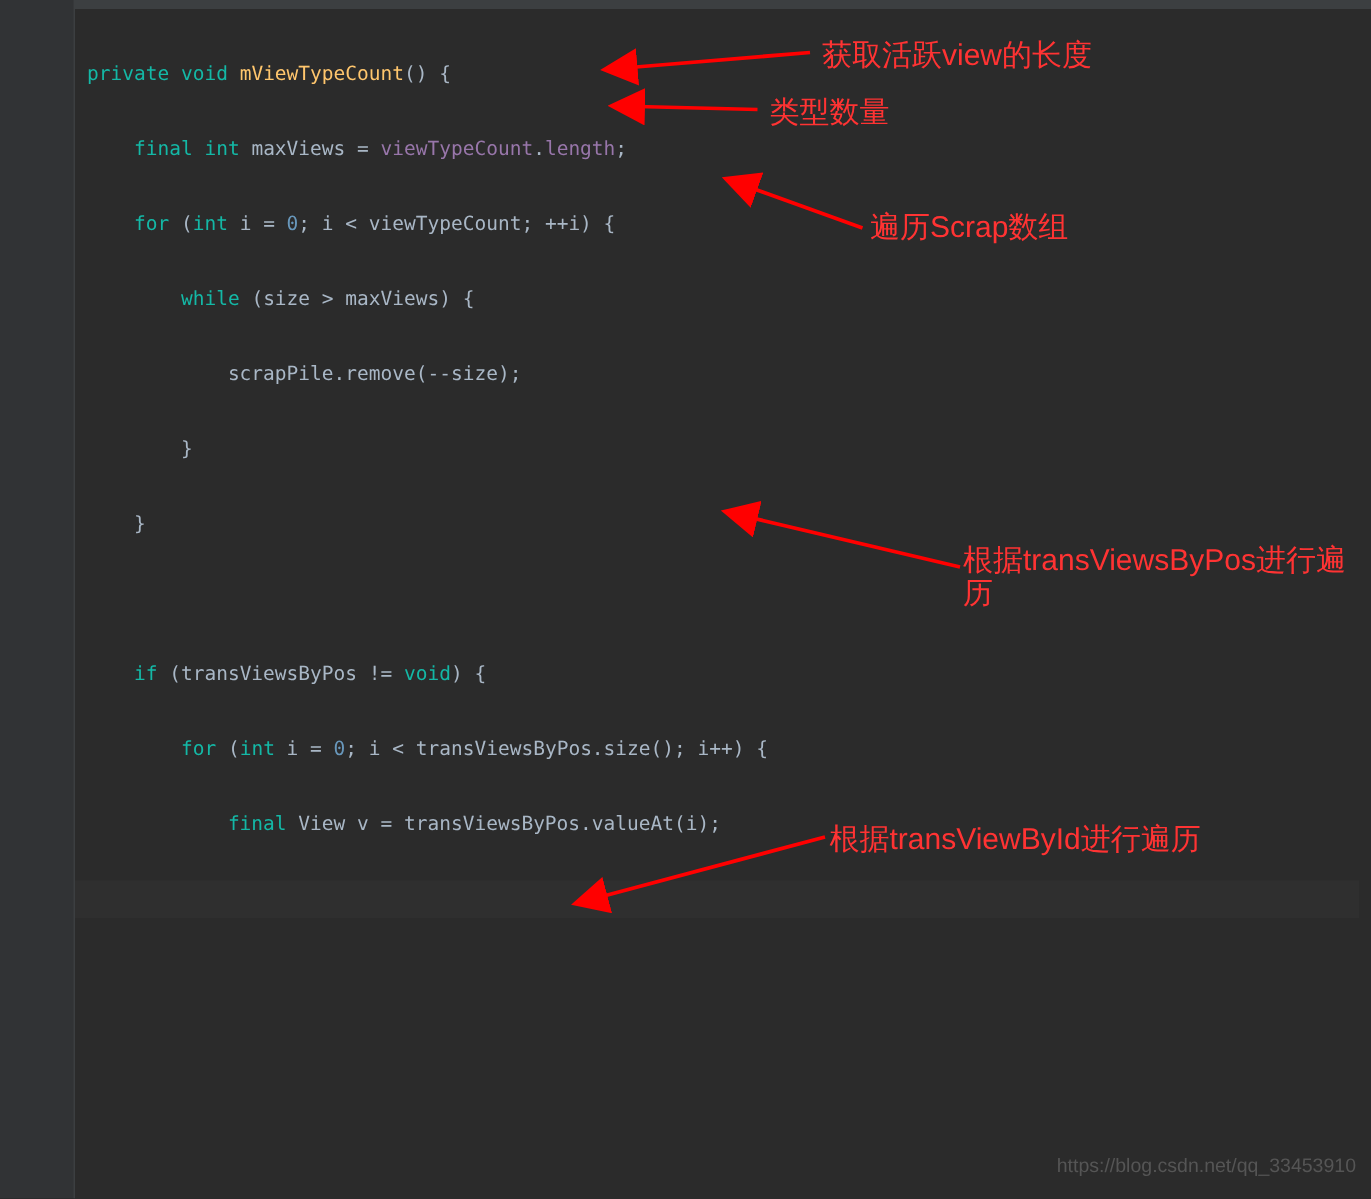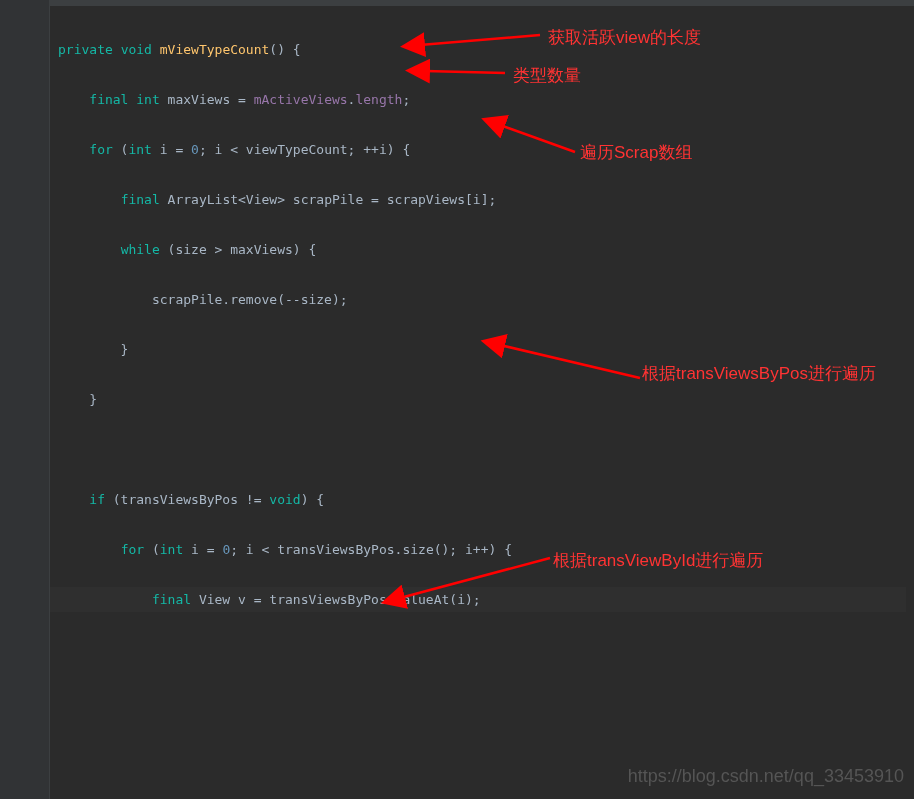--- a/index.html
+++ b/index.html
@@ -39,57 +39,56 @@
       left: 0;
       width: 914px;
       height: 25px;
       background: rgba(50, 50, 50, 0.6);
       z-index: -1;
     }
     .annotation {
       position: absolute;
       color: #ff3333;
       font-family: 'Microsoft YaHei', sans-serif;
-      font-size: 17px;
+      font-size: 20px;
       font-weight: normal;
       pointer-events: none;
     }
     .arrow {
       position: absolute;
       pointer-events: none;
     }
     .arrow svg { overflow: visible; }
     .watermark {
       position: absolute;
       right: 10px;
       bottom: 10px;
       color: #555;
-      font-size: 18px;
+      font-size: 13px;
       font-family: sans-serif;
     }
     .folded-top {
       position: absolute;
       top: 0;
       left: 50px;
       width: 864px;
       height: 6px;
       background: #3c3f41;
     }
   </style>
 </head>
 <body>
 
 <div class="gutter"></div>
 <div class="folded-top"></div>
 
 <div class="code-area">
 <div><span class="kw">private</span> <span class="kw">void</span> <span class="method">mViewTypeCount</span>() {</div>
-<div>    <span class="kw">final</span> <span class="kw">int</span> maxViews = <span class="field">mActiveViews</span>.<span class="field">length</span>;</div>
+<div>    <span class="kw">final</span> <span class="kw">int</span> maxViews = <span class="field">viewTypeCount</span>.<span class="field">length</span>;</div>
 <div>    <span class="kw">for</span> (<span class="kw">int</span> i = <span class="num">0</span>; i &lt; viewTypeCount; ++i) {</div>
-<div>        <span class="kw">final</span> ArrayList&lt;View&gt; scrapPile = scrapViews[i];</div>
 <div>        <span class="kw">while</span> (size &gt; maxViews) {</div>
 <div>            scrapPile.remove(--size);</div>
 <div>        }</div>
 <div>    }</div>
 <div> </div>
 <div>    <span class="kw">if</span> (transViewsByPos != <span class="kw">void</span>) {</div>
 <div>        <span class="kw">for</span> (<span class="kw">int</span> i = <span class="num">0</span>; i &lt; transViewsByPos.size(); i++) {</div>
 <div>            <span class="kw">final</span> View v = transViewsByPos.valueAt(i);</div>
 
 

